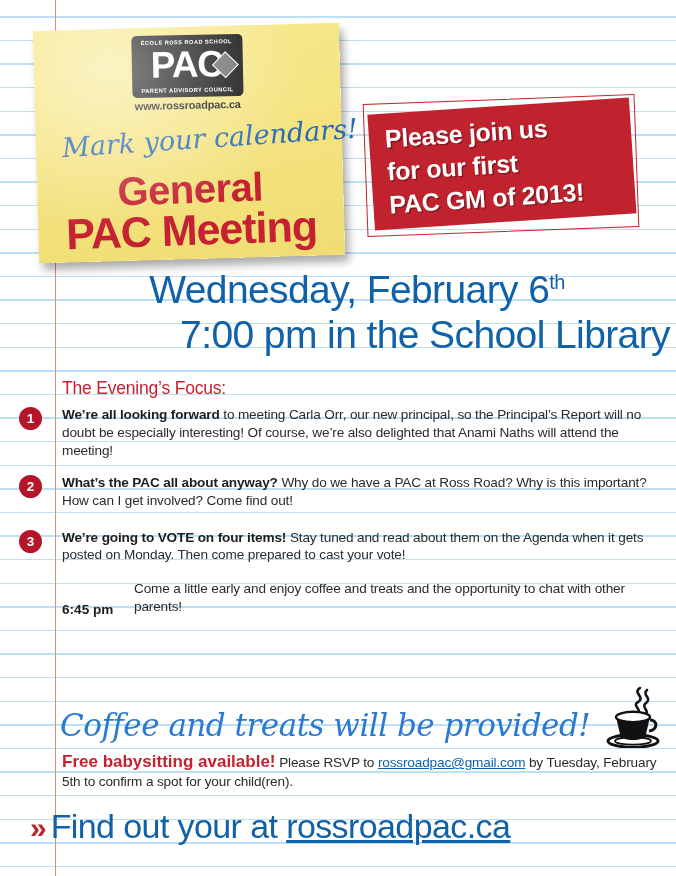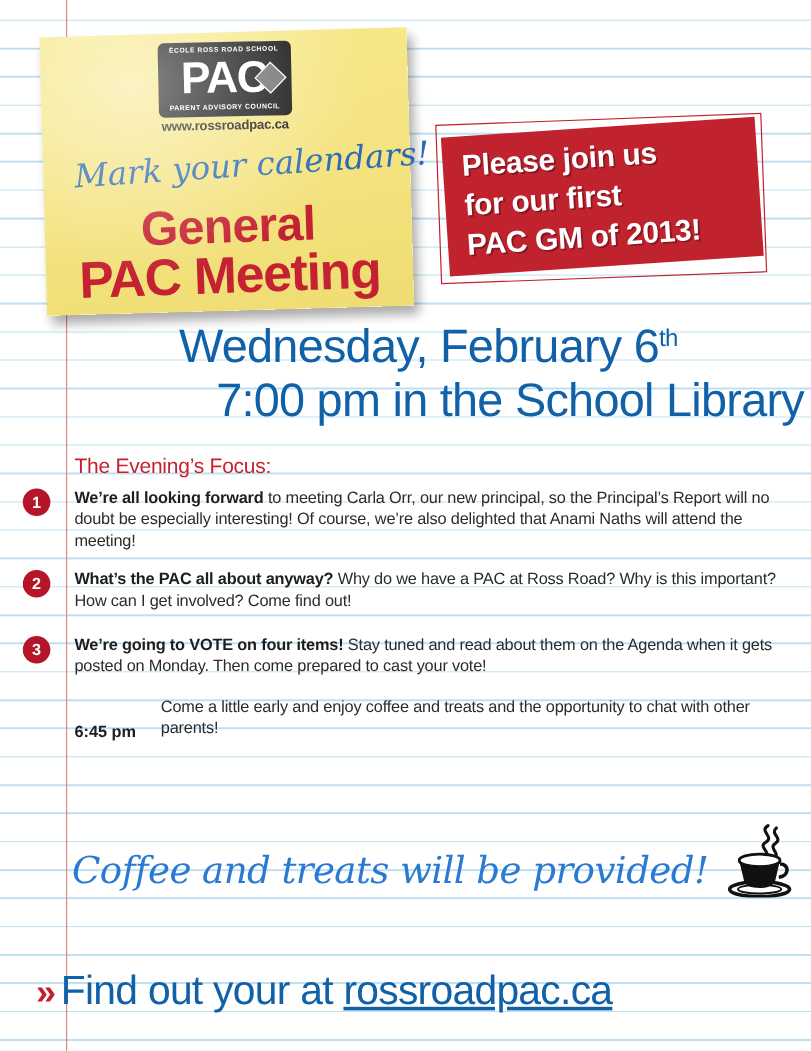--- a/index.html
+++ b/index.html
@@ -414,19 +414,22 @@
           <path d="M16 33 L50 33 L46 50 C45 54, 40 56, 33 56 C26 56, 21 54, 20 50 Z" fill="#111111"></path>
           <ellipse cx="33" cy="33" rx="17" ry="5.2" fill="#ffffff" stroke="#111111" stroke-width="2.4"></ellipse>
           <path d="M50 36 C58 36, 58 46, 49 47" fill="none" stroke="#111111" stroke-width="3"></path>
           <ellipse cx="33" cy="57" rx="25" ry="6.2" fill="none" stroke="#111111" stroke-width="3"></ellipse>
           <ellipse cx="33" cy="57" rx="18" ry="3.6" fill="none" stroke="#111111" stroke-width="1.6"></ellipse>
         </g>
       </svg>
     </div>
   </div>
 
+  <div id="baby">
+    <span class="hl">Free babysitting available!</span><span class="body-txt"> Please RSVP to </span><a class="lnk body-txt" href="#">rossroadpac@gmail.com</a><span class="body-txt"> by Tuesday, February 5th to confirm a spot for your child(ren).</span>
+  </div>
 
   <div id="footer">
     <span id="footer-chev">»</span>
     <span id="footer-text"><span>Find out your at </span><a class="lnk" href="#">rossroadpac.ca</a></span>
   </div>
 
 </div>
 
 </body></html>

